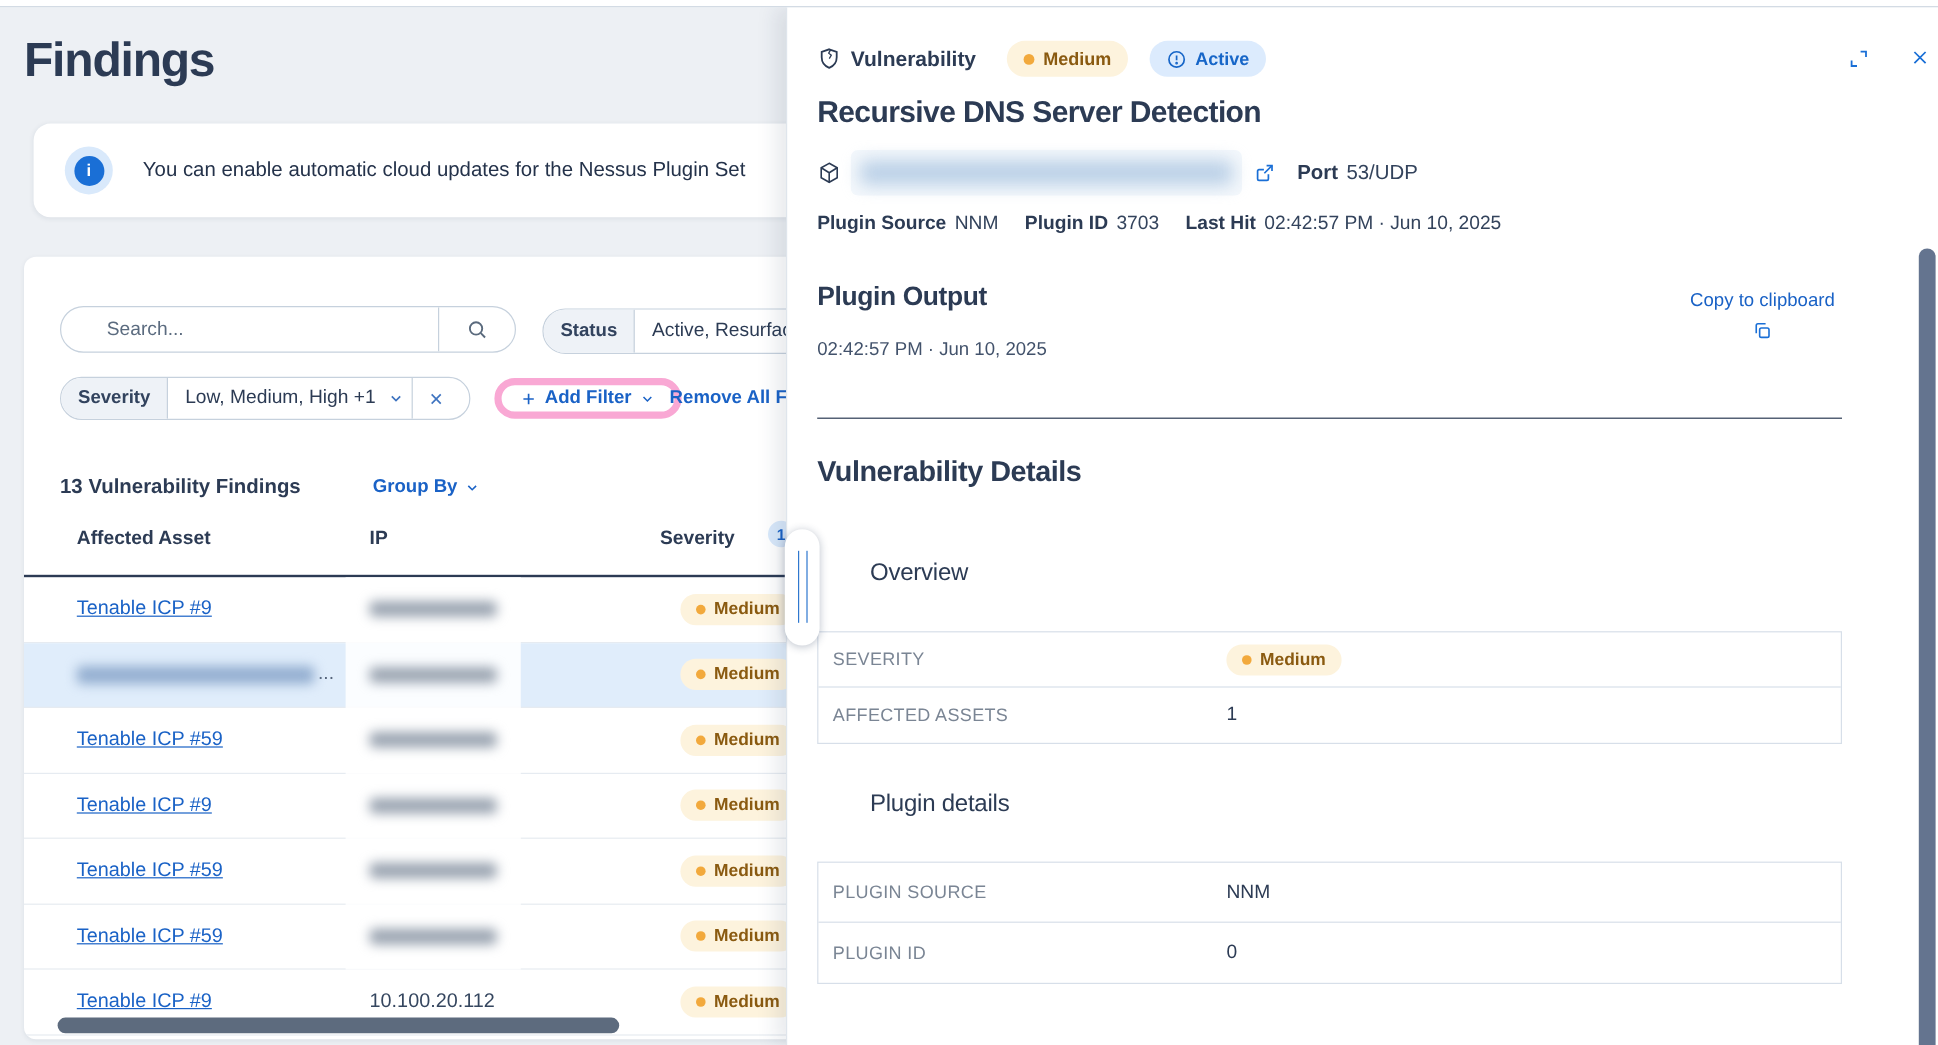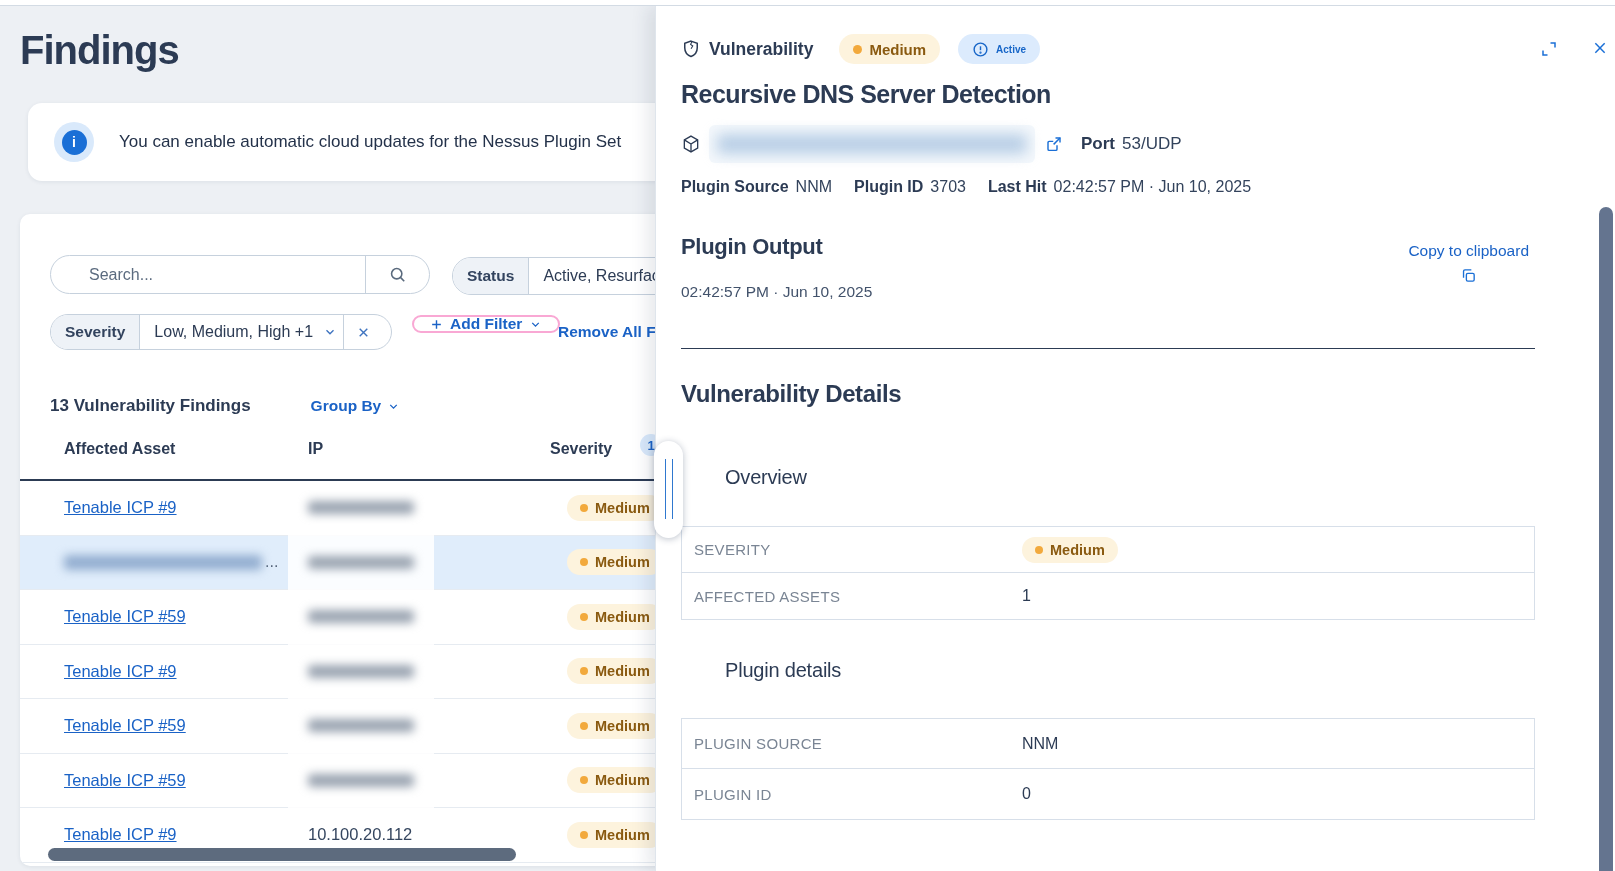--- a/index.html
+++ b/index.html
@@ -25,21 +25,21 @@
   .search-btn { width:64px; border-left:1px solid #c6d1dd; display:flex; align-items:center; justify-content:center; cursor:pointer; }
 
   .pill { position:absolute; display:flex; align-items:center; border:1px solid #c6d1dd; border-radius:19px; background:#fff; overflow:hidden; }
   .pill-label { background:#eef2f7; border-right:1px solid #c6d1dd; font-weight:bold; font-size:15.5px; color:#32435e; display:flex; align-items:center; padding:0 14px; align-self:stretch; }
   .pill-value { font-size:16px; color:#2c3b54; padding:0 10px 0 14px; white-space:nowrap; }
   .status-pill { left:432px; top:43px; width:380px; height:38px; }
   .severity-pill { left:30px; top:100px; width:342px; height:36px; }
   .pill-divider { width:1px; align-self:stretch; background:#c6d1dd; margin-left:6px; }
   .pill-x { padding:0 13px; display:flex; align-items:center; cursor:pointer; }
 
-  .add-filter { position:absolute; left:392px; top:101px; height:18px; padding:0 16px; border:2px solid #f9a8d4; border-radius:17px; background:#fff; display:flex; align-items:center; gap:7px; color:var(--link); font-size:15.5px; font-weight:bold; cursor:pointer; }
+  .add-filter { position:absolute; left:392px; top:101px; height:34px; padding:0 16px; border:6px solid #f9a8d4; border-radius:17px; background:#fff; display:flex; align-items:center; gap:7px; color:var(--link); font-size:15.5px; font-weight:bold; cursor:pointer; }
   .remove-all { position:absolute; left:538px; top:109px; font-size:15.5px; font-weight:bold; color:var(--link); white-space:nowrap; cursor:pointer; }
 
   .count-row { position:absolute; left:30px; top:182px; display:flex; align-items:center; }
   .count-label { font-size:17px; font-weight:bold; color:var(--dark); }
   .group-by { margin-left:60px; color:var(--link); font-size:15.5px; font-weight:bold; display:flex; align-items:center; gap:6px; cursor:pointer; }
 
   .thead { position:absolute; left:0; top:216px; width:980px; height:51px; border-bottom:2px solid #2c3b54; font-weight:bold; font-size:16px; color:var(--dark); }
   .th-asset { position:absolute; left:44px; top:10px; }
   .th-ip { position:absolute; left:288px; top:10px; }
   .th-sev { position:absolute; left:530px; top:10px; }
@@ -67,21 +67,21 @@
 
   
   .panel { position:absolute; left:655px; top:6px; width:960px; height:865px; background:#fff; border-left:1px solid #dfe5ec; box-shadow:-8px 0 16px rgba(25,45,80,.10); z-index:10; }
   .panel-header { position:absolute; left:25px; top:28px; display:flex; align-items:center; height:30px; }
   .type-label { font-size:17.5px; font-weight:bold; color:var(--dark); margin-left:8px; }
   .badge { display:inline-flex; align-items:center; gap:7px; height:30px; border-radius:15px; padding:0 14px; }
   .badge-medium { background:var(--sev-bg); margin-left:26px; }
   .badge-medium .dot { width:9px; height:9px; border-radius:50%; background:var(--sev-dot); }
   .badge-medium .b-txt { font-size:15px; font-weight:bold; color:var(--sev-text); }
   .badge-active { background:var(--active-bg); margin-left:18px; }
-  .badge-active .b-txt { font-size:10px; font-weight:bold; color:var(--active-text); }
+  .badge-active .b-txt { font-size:15px; font-weight:bold; color:var(--active-text); }
 
   .icon-btn { position:absolute; top:34px; width:20px; height:20px; cursor:pointer; }
   .expand-btn { left:884px; }
   .close-btn { left:936px; }
 
   .panel-title { position:absolute; left:25px; top:74px; font-size:25px; font-weight:bold; letter-spacing:-0.5px; color:var(--dark); }
 
   .asset-row { position:absolute; left:25px; top:116px; height:44px; display:flex; align-items:center; }
   .asset-blob-wrap { width:326px; height:38px; margin-left:8px; border-radius:6px; background:#f4f8fc; display:flex; align-items:center; justify-content:center; }
   .asset-blob { width:310px; height:20px; border-radius:4px; background:#b9cfe6; filter:blur(7px); }

